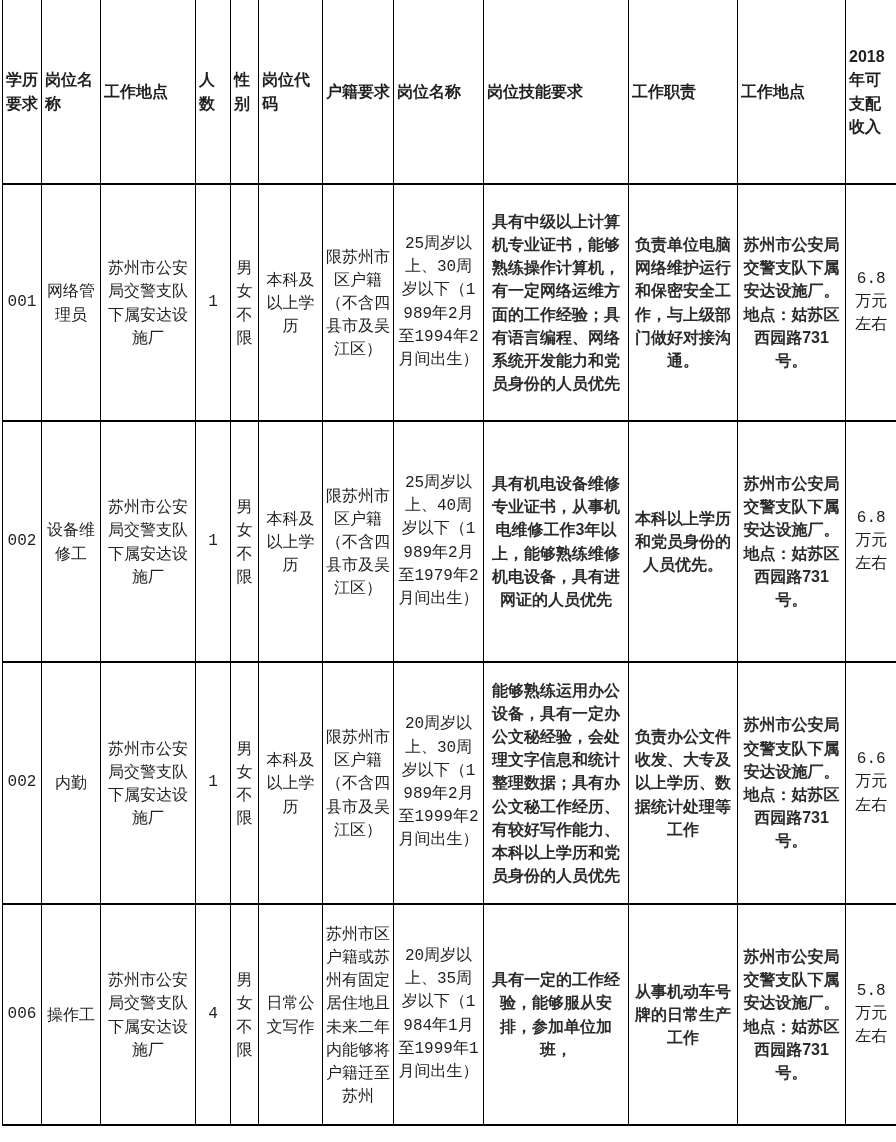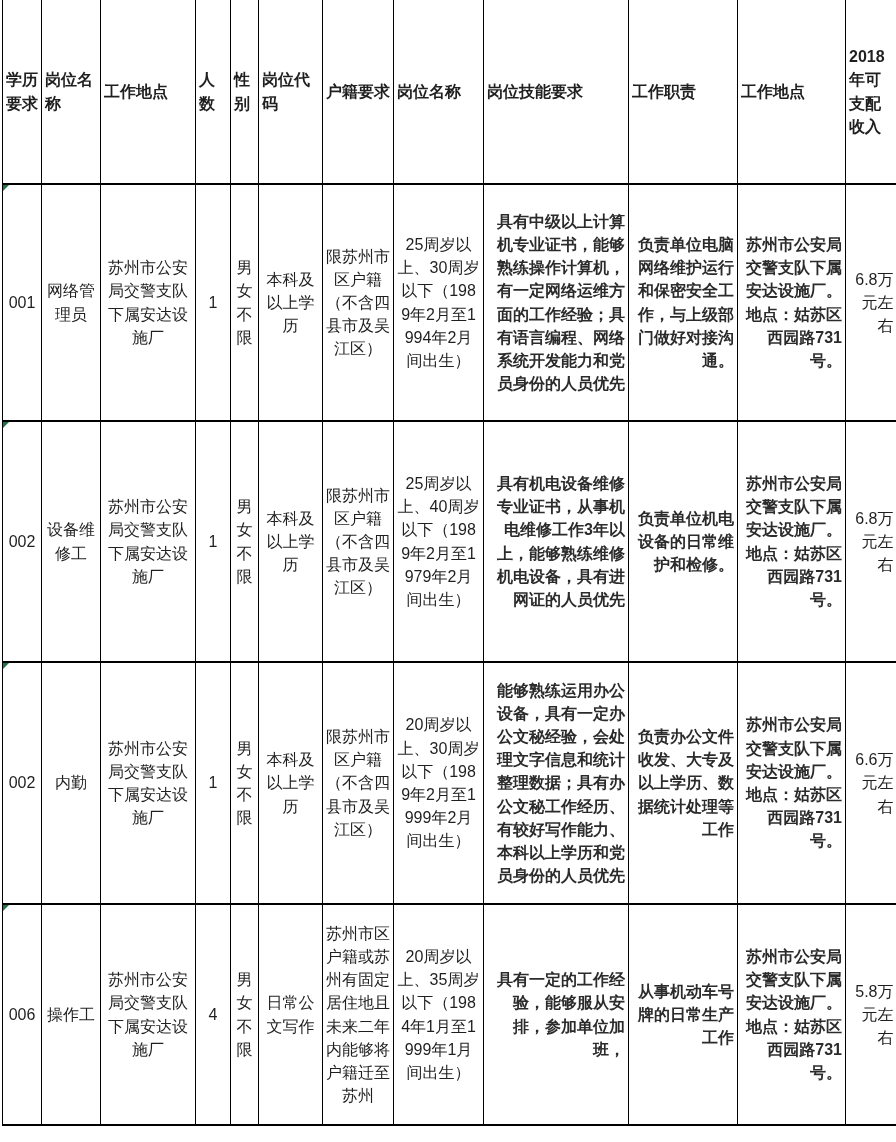--- a/index.html
+++ b/index.html
@@ -32,35 +32,35 @@
     overflow: hidden;
   }
   .job-table tr:first-child th { border-top: none; }
   .job-table .last-col { border-right: none; }
   .job-table th {
     font-weight: bold;
     text-align: left;
   }
   .job-table td { text-align: center; font-weight: normal; }
   td.col-skills, td.col-duties, td.col-location, td.col-income {
-    text-align: right;
+    text-align: center;
   }
   td.col-skills, td.col-duties, td.col-location {
     font-weight: bold;
     color: #2b2b2b;
   }
   td.col-code, td.col-count, td.col-age, td.col-income {
-    font-family: Liberation Sans, sans-serif;
+    font-family: Liberation Mono, monospace;
   }
   tr.hdr  { height: 184px; }
   tr.row1 { height: 237px; }
   tr.row2 { height: 241px; }
   tr.row3 { height: 242px; }
   tr.row4 { height: 221px; }
-  td.col-code { position: relative; }
+  td.col-code { position: relative; border-radius: 17px; }
   .tri {
     position: absolute;
     top: 0;
     left: 0;
     width: 0;
     height: 0;
     border-top: 6px solid #217346;
     border-right: 6px solid transparent;
   }
 </style>
@@ -116,21 +116,21 @@
     <tr class="row2">
       <td class="col-code"><span class="tri"></span><span>002</span></td>
       <td class="col-name">设备维修工</td>
       <td class="col-unit">苏州市公安局交警支队下属安达设施厂</td>
       <td class="col-count">1</td>
       <td class="col-gender">男女不限</td>
       <td class="col-education">本科及以上学历</td>
       <td class="col-hukou">限苏州市区户籍（不含四县市及吴江区）</td>
       <td class="col-age">25周岁以上、40周岁以下（1989年2月至1979年2月间出生）</td>
       <td class="col-skills">具有机电设备维修专业证书，从事机电维修工作3年以上，能够熟练维修机电设备，具有进网证的人员优先</td>
-      <td class="col-duties">负责单位机电设备的日常维护和检修。</td>
+      <td class="col-duties">本科以上学历和党员身份的人员优先。</td>
       <td class="col-location">苏州市公安局交警支队下属安达设施厂。地点：姑苏区西园路731号。</td>
       <td class="col-income last-col">6.8万元左右</td>
     </tr>
 
     <tr class="row3">
       <td class="col-code"><span class="tri"></span><span>002</span></td>
       <td class="col-name">内勤</td>
       <td class="col-unit">苏州市公安局交警支队下属安达设施厂</td>
       <td class="col-count">1</td>
       <td class="col-gender">男女不限</td>

